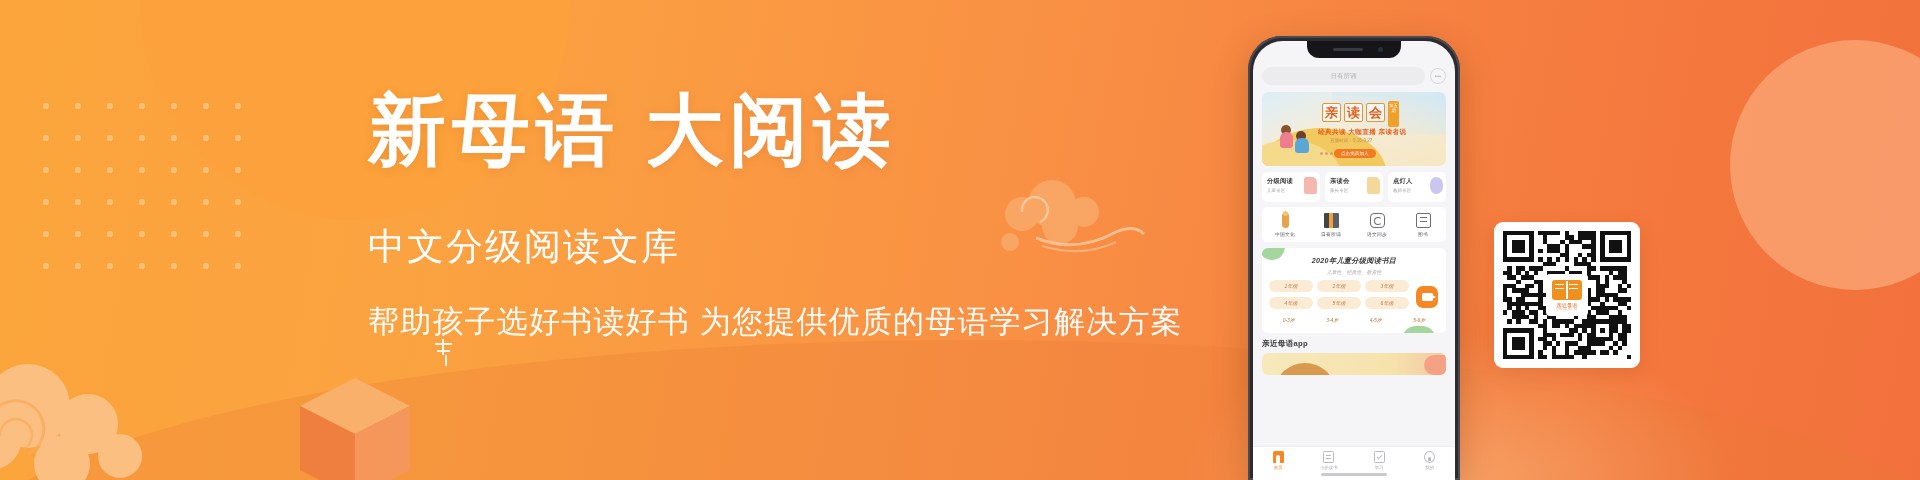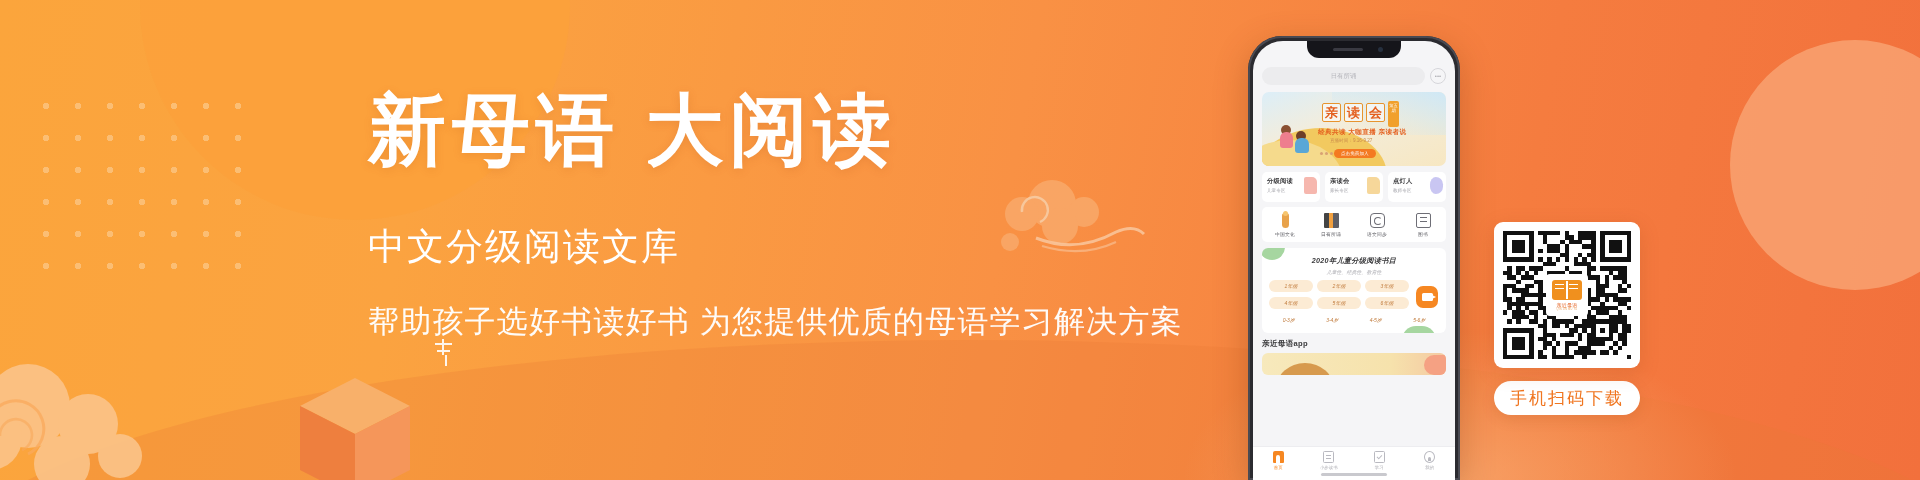--- a/index.html
+++ b/index.html
@@ -487,16 +487,15 @@
         <g fill="#000" id="qr-modules">
             <path d="M0 0h1v1h-1zM1 0h1v1h-1zM2 0h1v1h-1zM3 0h1v1h-1zM4 0h1v1h-1zM5 0h1v1h-1zM6 0h1v1h-1zM8 0h1v1h-1zM9 0h1v1h-1zM10 0h1v1h-1zM11 0h1v1h-1zM12 0h1v1h-1zM14 0h1v1h-1zM17 0h1v1h-1zM18 0h1v1h-1zM19 0h1v1h-1zM20 0h1v1h-1zM22 0h1v1h-1zM23 0h1v1h-1zM24 0h1v1h-1zM25 0h1v1h-1zM26 0h1v1h-1zM27 0h1v1h-1zM28 0h1v1h-1zM0 1h1v1h-1zM6 1h1v1h-1zM9 1h1v1h-1zM14 1h1v1h-1zM15 1h1v1h-1zM17 1h1v1h-1zM18 1h1v1h-1zM19 1h1v1h-1zM20 1h1v1h-1zM22 1h1v1h-1zM28 1h1v1h-1zM0 2h1v1h-1zM2 2h1v1h-1zM3 2h1v1h-1zM4 2h1v1h-1zM6 2h1v1h-1zM9 2h1v1h-1zM13 2h1v1h-1zM15 2h1v1h-1zM16 2h1v1h-1zM17 2h1v1h-1zM20 2h1v1h-1zM22 2h1v1h-1zM24 2h1v1h-1zM25 2h1v1h-1zM26 2h1v1h-1zM28 2h1v1h-1zM0 3h1v1h-1zM2 3h1v1h-1zM3 3h1v1h-1zM4 3h1v1h-1zM6 3h1v1h-1zM10 3h1v1h-1zM11 3h1v1h-1zM12 3h1v1h-1zM14 3h1v1h-1zM18 3h1v1h-1zM19 3h1v1h-1zM20 3h1v1h-1zM22 3h1v1h-1zM24 3h1v1h-1zM25 3h1v1h-1zM26 3h1v1h-1zM28 3h1v1h-1zM0 4h1v1h-1zM2 4h1v1h-1zM3 4h1v1h-1zM4 4h1v1h-1zM6 4h1v1h-1zM8 4h1v1h-1zM10 4h1v1h-1zM11 4h1v1h-1zM12 4h1v1h-1zM14 4h1v1h-1zM20 4h1v1h-1zM22 4h1v1h-1zM24 4h1v1h-1zM25 4h1v1h-1zM26 4h1v1h-1zM28 4h1v1h-1zM0 5h1v1h-1zM6 5h1v1h-1zM13 5h1v1h-1zM14 5h1v1h-1zM17 5h1v1h-1zM19 5h1v1h-1zM20 5h1v1h-1zM22 5h1v1h-1zM28 5h1v1h-1zM0 6h1v1h-1zM1 6h1v1h-1zM2 6h1v1h-1zM3 6h1v1h-1zM4 6h1v1h-1zM5 6h1v1h-1zM6 6h1v1h-1zM8 6h1v1h-1zM10 6h1v1h-1zM12 6h1v1h-1zM14 6h1v1h-1zM16 6h1v1h-1zM18 6h1v1h-1zM20 6h1v1h-1zM22 6h1v1h-1zM23 6h1v1h-1zM24 6h1v1h-1zM25 6h1v1h-1zM26 6h1v1h-1zM27 6h1v1h-1zM28 6h1v1h-1zM9 7h1v1h-1zM10 7h1v1h-1zM11 7h1v1h-1zM16 7h1v1h-1zM17 7h1v1h-1zM18 7h1v1h-1zM19 7h1v1h-1zM1 8h1v1h-1zM3 8h1v1h-1zM4 8h1v1h-1zM6 8h1v1h-1zM7 8h1v1h-1zM8 8h1v1h-1zM14 8h1v1h-1zM19 8h1v1h-1zM20 8h1v1h-1zM22 8h1v1h-1zM23 8h1v1h-1zM24 8h1v1h-1zM25 8h1v1h-1zM26 8h1v1h-1zM27 8h1v1h-1zM0 9h1v1h-1zM1 9h1v1h-1zM3 9h1v1h-1zM5 9h1v1h-1zM7 9h1v1h-1zM10 9h1v1h-1zM11 9h1v1h-1zM12 9h1v1h-1zM13 9h1v1h-1zM15 9h1v1h-1zM16 9h1v1h-1zM17 9h1v1h-1zM19 9h1v1h-1zM24 9h1v1h-1zM26 9h1v1h-1zM27 9h1v1h-1zM1 10h1v1h-1zM2 10h1v1h-1zM4 10h1v1h-1zM5 10h1v1h-1zM6 10h1v1h-1zM19 10h1v1h-1zM20 10h1v1h-1zM21 10h1v1h-1zM23 10h1v1h-1zM25 10h1v1h-1zM26 10h1v1h-1zM27 10h1v1h-1zM3 11h1v1h-1zM7 11h1v1h-1zM8 11h1v1h-1zM21 11h1v1h-1zM23 11h1v1h-1zM27 11h1v1h-1zM0 12h1v1h-1zM1 12h1v1h-1zM2 12h1v1h-1zM5 12h1v1h-1zM6 12h1v1h-1zM8 12h1v1h-1zM21 12h1v1h-1zM22 12h1v1h-1zM23 12h1v1h-1zM26 12h1v1h-1zM28 12h1v1h-1zM0 13h1v1h-1zM2 13h1v1h-1zM3 13h1v1h-1zM4 13h1v1h-1zM5 13h1v1h-1zM8 13h1v1h-1zM19 13h1v1h-1zM21 13h1v1h-1zM22 13h1v1h-1zM26 13h1v1h-1zM27 13h1v1h-1zM0 14h1v1h-1zM4 14h1v1h-1zM5 14h1v1h-1zM6 14h1v1h-1zM7 14h1v1h-1zM8 14h1v1h-1zM9 14h1v1h-1zM19 14h1v1h-1zM21 14h1v1h-1zM22 14h1v1h-1zM23 14h1v1h-1zM24 14h1v1h-1zM25 14h1v1h-1zM0 15h1v1h-1zM1 15h1v1h-1zM3 15h1v1h-1zM4 15h1v1h-1zM8 15h1v1h-1zM19 15h1v1h-1zM20 15h1v1h-1zM21 15h1v1h-1zM23 15h1v1h-1zM25 15h1v1h-1zM26 15h1v1h-1zM27 15h1v1h-1zM28 15h1v1h-1zM1 16h1v1h-1zM2 16h1v1h-1zM3 16h1v1h-1zM4 16h1v1h-1zM5 16h1v1h-1zM6 16h1v1h-1zM7 16h1v1h-1zM8 16h1v1h-1zM19 16h1v1h-1zM22 16h1v1h-1zM26 16h1v1h-1zM27 16h1v1h-1zM1 17h1v1h-1zM3 17h1v1h-1zM5 17h1v1h-1zM8 17h1v1h-1zM9 17h1v1h-1zM20 17h1v1h-1zM21 17h1v1h-1zM22 17h1v1h-1zM23 17h1v1h-1zM24 17h1v1h-1zM25 17h1v1h-1zM28 17h1v1h-1zM0 18h1v1h-1zM2 18h1v1h-1zM3 18h1v1h-1zM4 18h1v1h-1zM6 18h1v1h-1zM7 18h1v1h-1zM9 18h1v1h-1zM19 18h1v1h-1zM21 18h1v1h-1zM22 18h1v1h-1zM23 18h1v1h-1zM26 18h1v1h-1zM2 19h1v1h-1zM3 19h1v1h-1zM4 19h1v1h-1zM5 19h1v1h-1zM7 19h1v1h-1zM10 19h1v1h-1zM11 19h1v1h-1zM16 19h1v1h-1zM19 19h1v1h-1zM20 19h1v1h-1zM24 19h1v1h-1zM25 19h1v1h-1zM26 19h1v1h-1zM27 19h1v1h-1zM1 20h1v1h-1zM3 20h1v1h-1zM6 20h1v1h-1zM7 20h1v1h-1zM9 20h1v1h-1zM11 20h1v1h-1zM12 20h1v1h-1zM13 20h1v1h-1zM14 20h1v1h-1zM15 20h1v1h-1zM18 20h1v1h-1zM19 20h1v1h-1zM20 20h1v1h-1zM21 20h1v1h-1zM22 20h1v1h-1zM23 20h1v1h-1zM24 20h1v1h-1zM25 20h1v1h-1zM26 20h1v1h-1zM27 20h1v1h-1zM8 21h1v1h-1zM9 21h1v1h-1zM11 21h1v1h-1zM12 21h1v1h-1zM14 21h1v1h-1zM16 21h1v1h-1zM17 21h1v1h-1zM18 21h1v1h-1zM19 21h1v1h-1zM20 21h1v1h-1zM24 21h1v1h-1zM25 21h1v1h-1zM27 21h1v1h-1zM28 21h1v1h-1zM0 22h1v1h-1zM1 22h1v1h-1zM2 22h1v1h-1zM3 22h1v1h-1zM4 22h1v1h-1zM5 22h1v1h-1zM6 22h1v1h-1zM9 22h1v1h-1zM15 22h1v1h-1zM16 22h1v1h-1zM18 22h1v1h-1zM20 22h1v1h-1zM22 22h1v1h-1zM24 22h1v1h-1zM25 22h1v1h-1zM27 22h1v1h-1zM28 22h1v1h-1zM0 23h1v1h-1zM6 23h1v1h-1zM9 23h1v1h-1zM10 23h1v1h-1zM11 23h1v1h-1zM13 23h1v1h-1zM14 23h1v1h-1zM15 23h1v1h-1zM17 23h1v1h-1zM19 23h1v1h-1zM20 23h1v1h-1zM24 23h1v1h-1zM26 23h1v1h-1zM27 23h1v1h-1zM0 24h1v1h-1zM2 24h1v1h-1zM3 24h1v1h-1zM4 24h1v1h-1zM6 24h1v1h-1zM8 24h1v1h-1zM9 24h1v1h-1zM11 24h1v1h-1zM17 24h1v1h-1zM19 24h1v1h-1zM20 24h1v1h-1zM21 24h1v1h-1zM22 24h1v1h-1zM23 24h1v1h-1zM24 24h1v1h-1zM26 24h1v1h-1zM27 24h1v1h-1zM0 25h1v1h-1zM2 25h1v1h-1zM3 25h1v1h-1zM4 25h1v1h-1zM6 25h1v1h-1zM9 25h1v1h-1zM10 25h1v1h-1zM12 25h1v1h-1zM14 25h1v1h-1zM15 25h1v1h-1zM16 25h1v1h-1zM19 25h1v1h-1zM20 25h1v1h-1zM21 25h1v1h-1zM22 25h1v1h-1zM25 25h1v1h-1zM27 25h1v1h-1zM0 26h1v1h-1zM2 26h1v1h-1zM3 26h1v1h-1zM4 26h1v1h-1zM6 26h1v1h-1zM9 26h1v1h-1zM11 26h1v1h-1zM14 26h1v1h-1zM17 26h1v1h-1zM18 26h1v1h-1zM19 26h1v1h-1zM24 26h1v1h-1zM26 26h1v1h-1zM0 27h1v1h-1zM6 27h1v1h-1zM8 27h1v1h-1zM11 27h1v1h-1zM14 27h1v1h-1zM16 27h1v1h-1zM17 27h1v1h-1zM18 27h1v1h-1zM19 27h1v1h-1zM20 27h1v1h-1zM22 27h1v1h-1zM23 27h1v1h-1zM25 27h1v1h-1zM0 28h1v1h-1zM1 28h1v1h-1zM2 28h1v1h-1zM3 28h1v1h-1zM4 28h1v1h-1zM5 28h1v1h-1zM6 28h1v1h-1zM8 28h1v1h-1zM9 28h1v1h-1zM11 28h1v1h-1zM12 28h1v1h-1zM13 28h1v1h-1zM14 28h1v1h-1zM15 28h1v1h-1zM18 28h1v1h-1zM28 28h1v1h-1z" fill="#111"></path>
           </g>
       </svg>
       <div id="qr-logo">
         <div id="qr-logo-mark"></div>
         <div id="qr-logo-text">亲近母语</div>
         <div id="qr-logo-pin">QIN JIN MU YU</div>
       </div>
     </div>
-    <div id="qr-button">手机扫码下载</div>
   </div>
 
 </div>
 
 </body></html>

